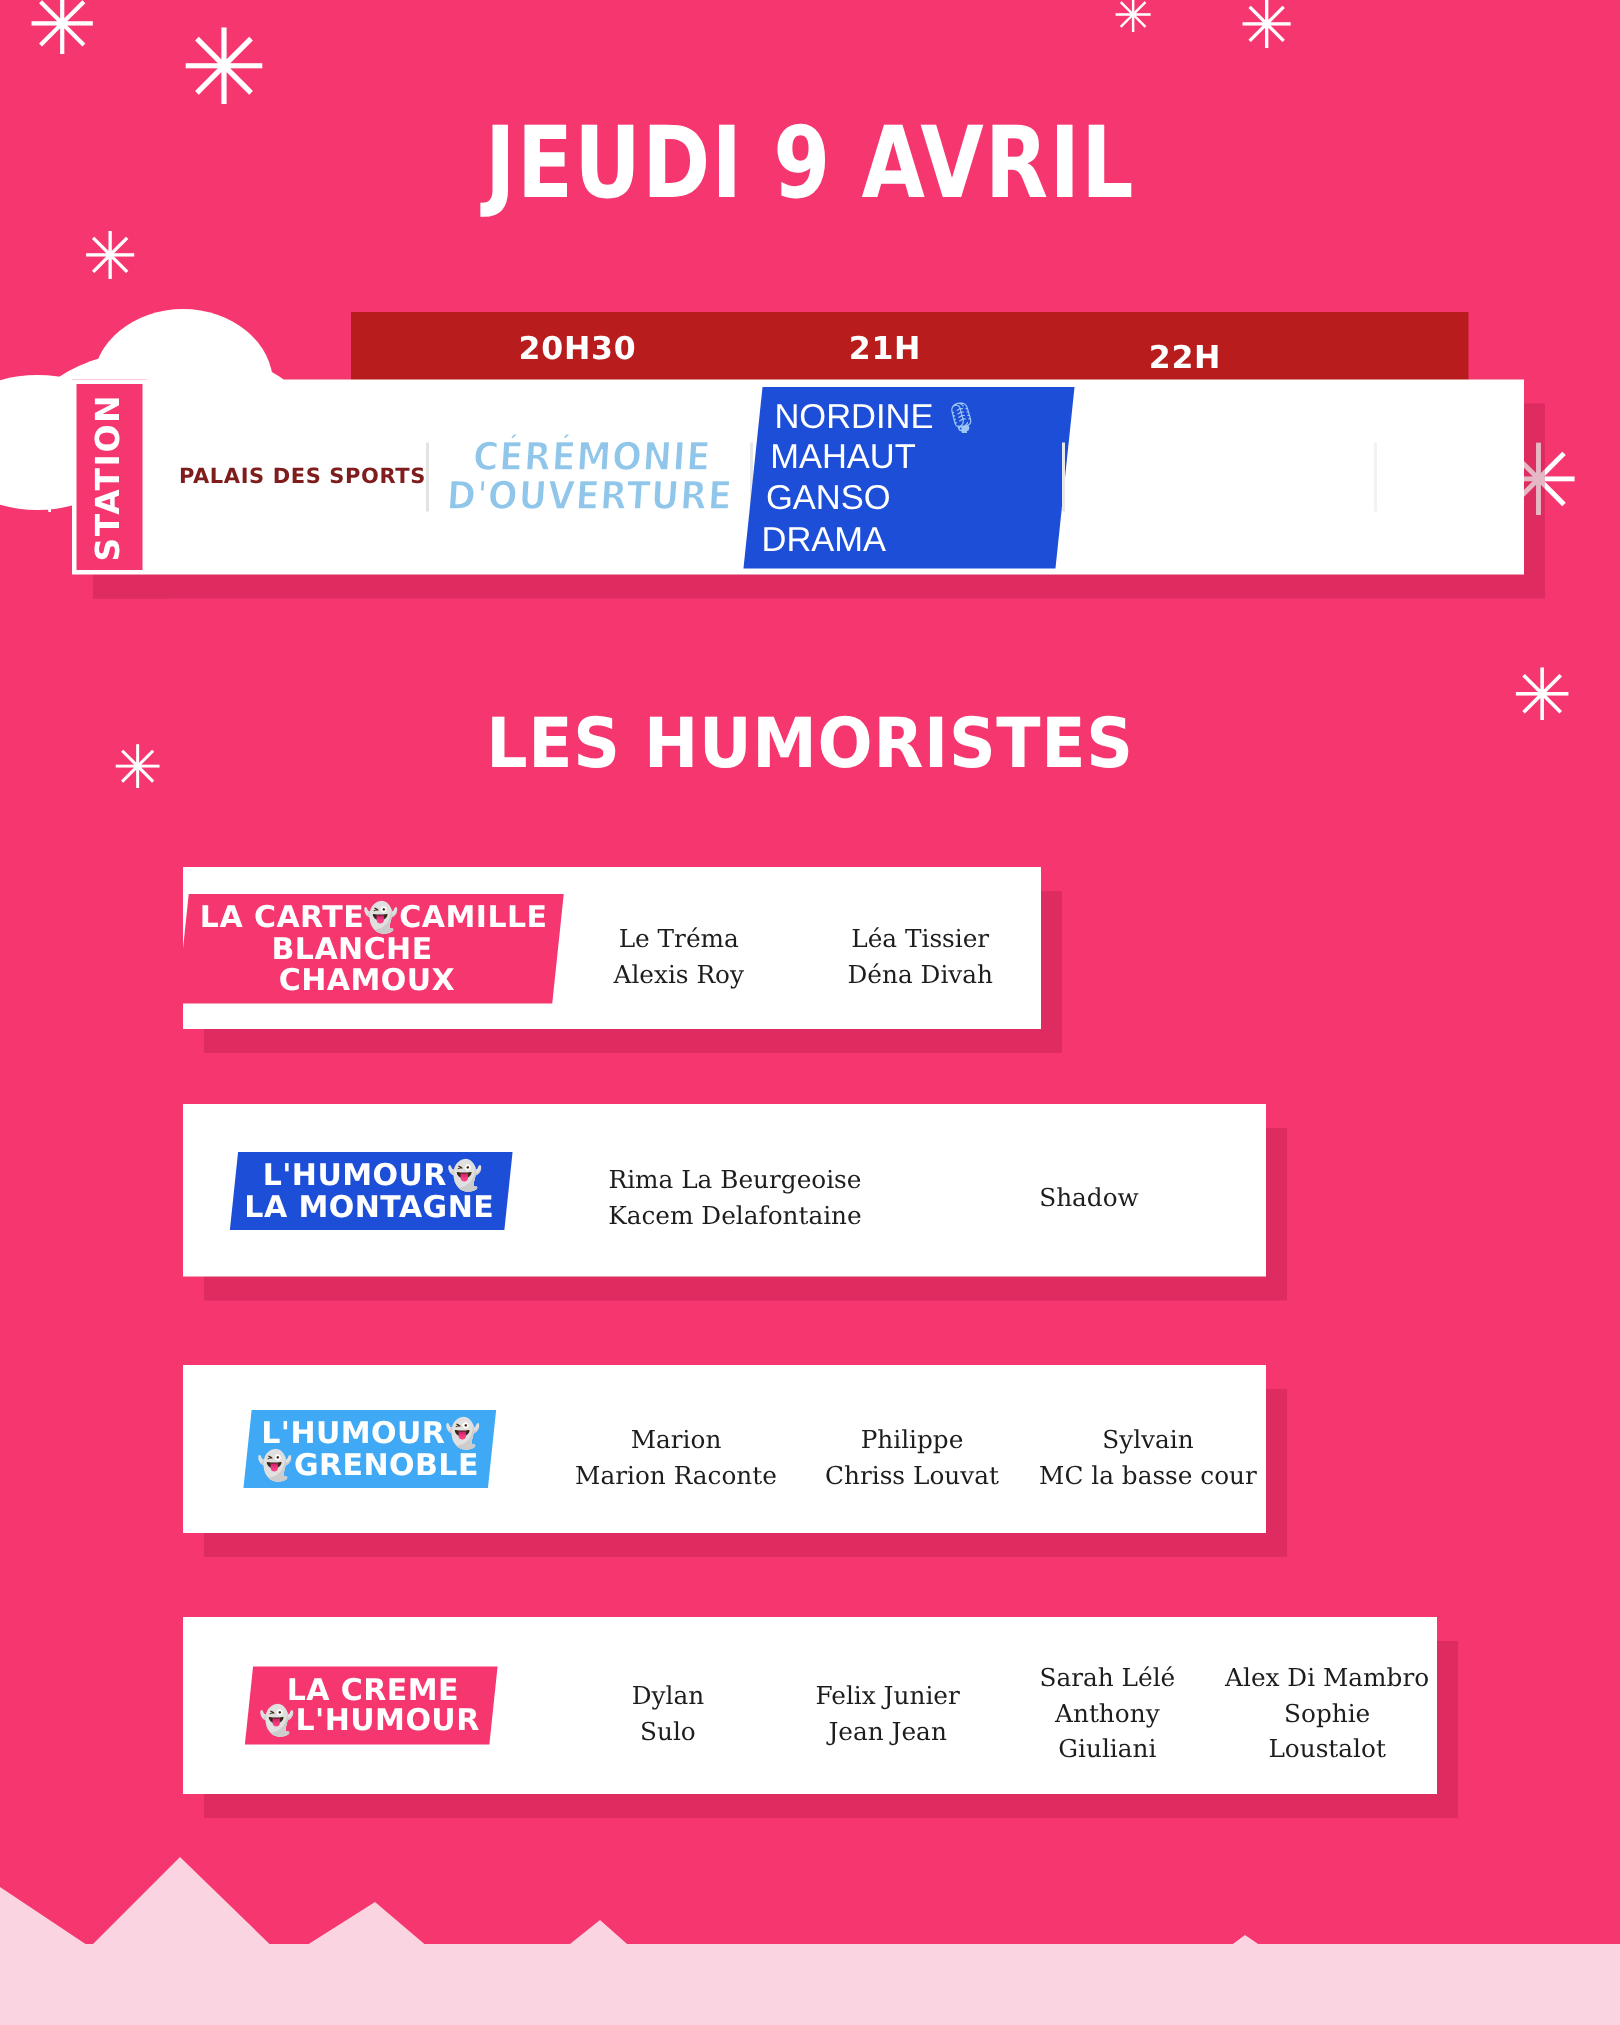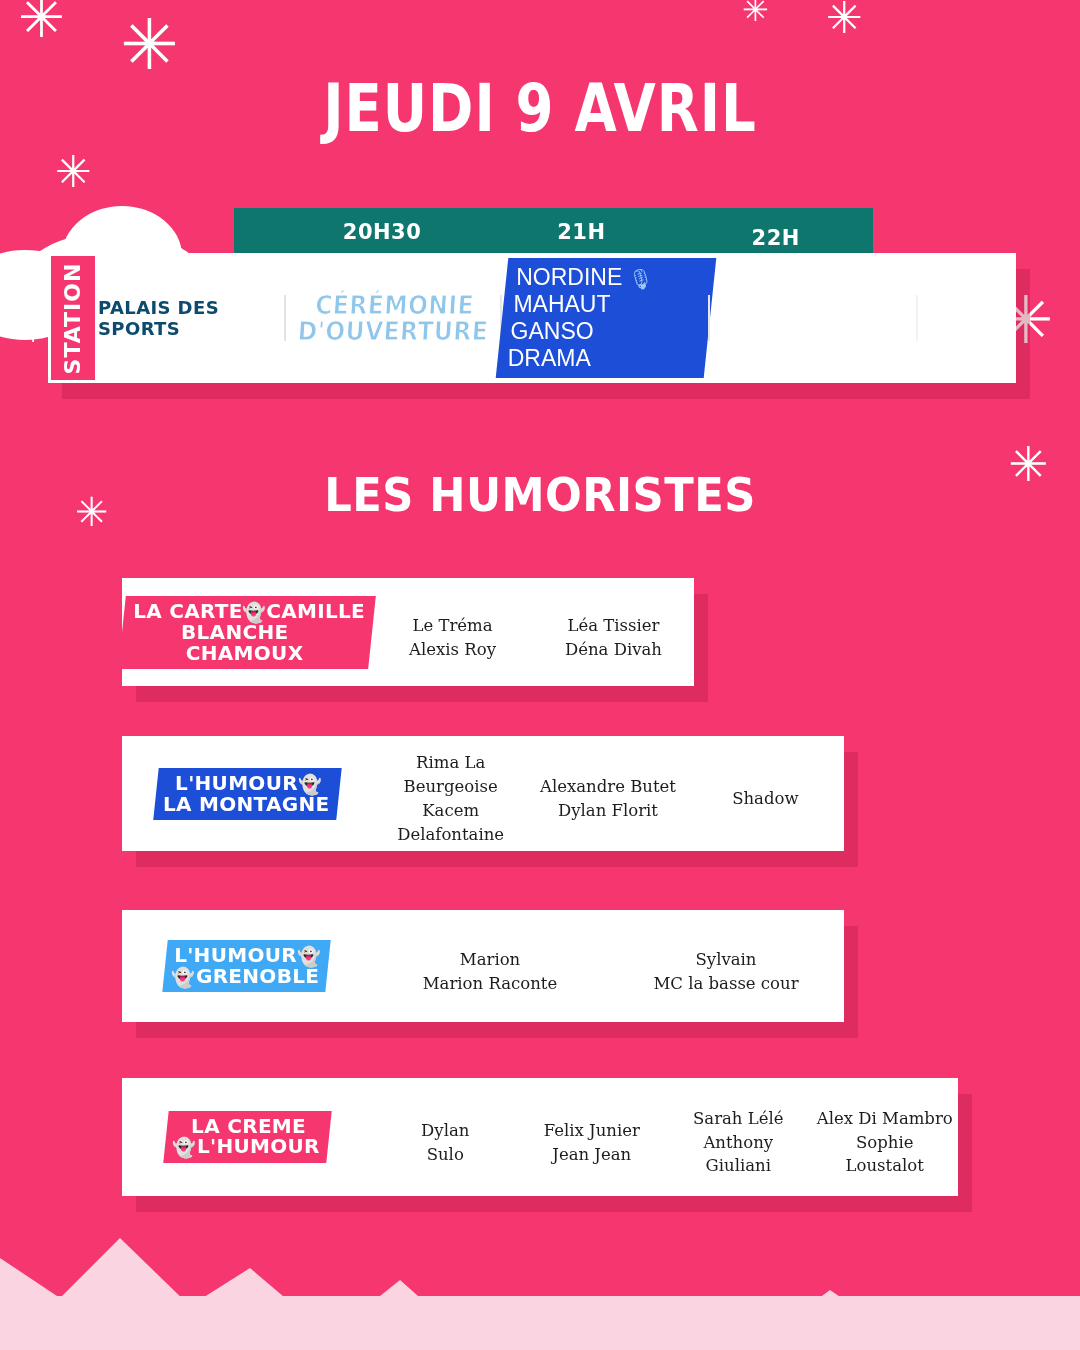--- a/index.html
+++ b/index.html
@@ -53,23 +53,23 @@
   .schedule {
     position: absolute;
     left: 48px;
     top: 208px;
     width: 968px;
   }
   .time-header {
     position: absolute;
     left: 186px;
     top: 0;
-    width: 639px;
+    width: 745px;
     height: 48px;
-    background: #0f766e;
+    background: #b91c1c;
     display: flex;
     align-items: center;
   }
   .time-slot {
     color: #ffffff;
     font-family: "DejaVu Sans", sans-serif;
     font-weight: bold;
     font-size: 21px;
     text-align: center;
     letter-spacing: 0.5px;
@@ -112,25 +112,25 @@
     left: 50px;
     top: 0;
     width: 918px;
     height: 130px;
     background: #ffffff;
     display: flex;
     align-items: center;
   }
   .venue-name {
     width: 186px;
-    text-align: left;
-    color: #0c4a6e;
-    font-family: "DejaVu Sans", sans-serif;
-    font-weight: bold;
-    font-size: 18px;
+    text-align: right;
+    color: #7f1d1d;
+    font-family: "DejaVu Sans", sans-serif;
+    font-weight: bold;
+    font-size: 14px;
     letter-spacing: 0.4px;
   }
   .vdiv { width: 2px; height: 46px; background: #e3e3e3; }
   .slot-cell {
     height: 100%;
     display: flex;
     align-items: center;
     justify-content: center;
     position: relative;
   }
@@ -349,42 +349,42 @@
       <i>L'HUMOUR</i><span class="ghost blue">👻</span><br>
       <i>LA MONTAGNE</i>
     </span>
   </div>
   <div class="card-names">
     <div class="name-group">
       <div>Rima La Beurgeoise</div>
       <div>Kacem Delafontaine</div>
     </div>
     <div class="name-group">
-      <div>Alexandre Butet</div>
-      <div>Dylan Florit</div>
-    </div>
-    <div class="name-group">
       <div>Shadow</div>
     </div>
   </div>
 </div>
 
 <div class="card" id="card-3">
   <div class="card-logo">
     <span class="badge badge-lightblue">
       <i>L'HUMOUR</i><span class="ghost blue">👻</span><br>
       <span class="ghost blue">👻</span><i>GRENOBLE</i>
     </span>
   </div>
   <div class="card-names">
     <div class="name-group">
       <div>Marion</div>
       <div>Marion Raconte</div>
     </div>
     <div class="name-group">
+      <div>Philippe</div>
+      <div>Chriss Louvat</div>
+    </div>
+    <div class="name-group">
       <div>Sylvain</div>
       <div>MC la basse cour</div>
     </div>
   </div>
 </div>
 
 <div class="card" id="card-4">
   <div class="card-logo">
     <span class="badge badge-pink">
       <i>LA CREME</i><br>

